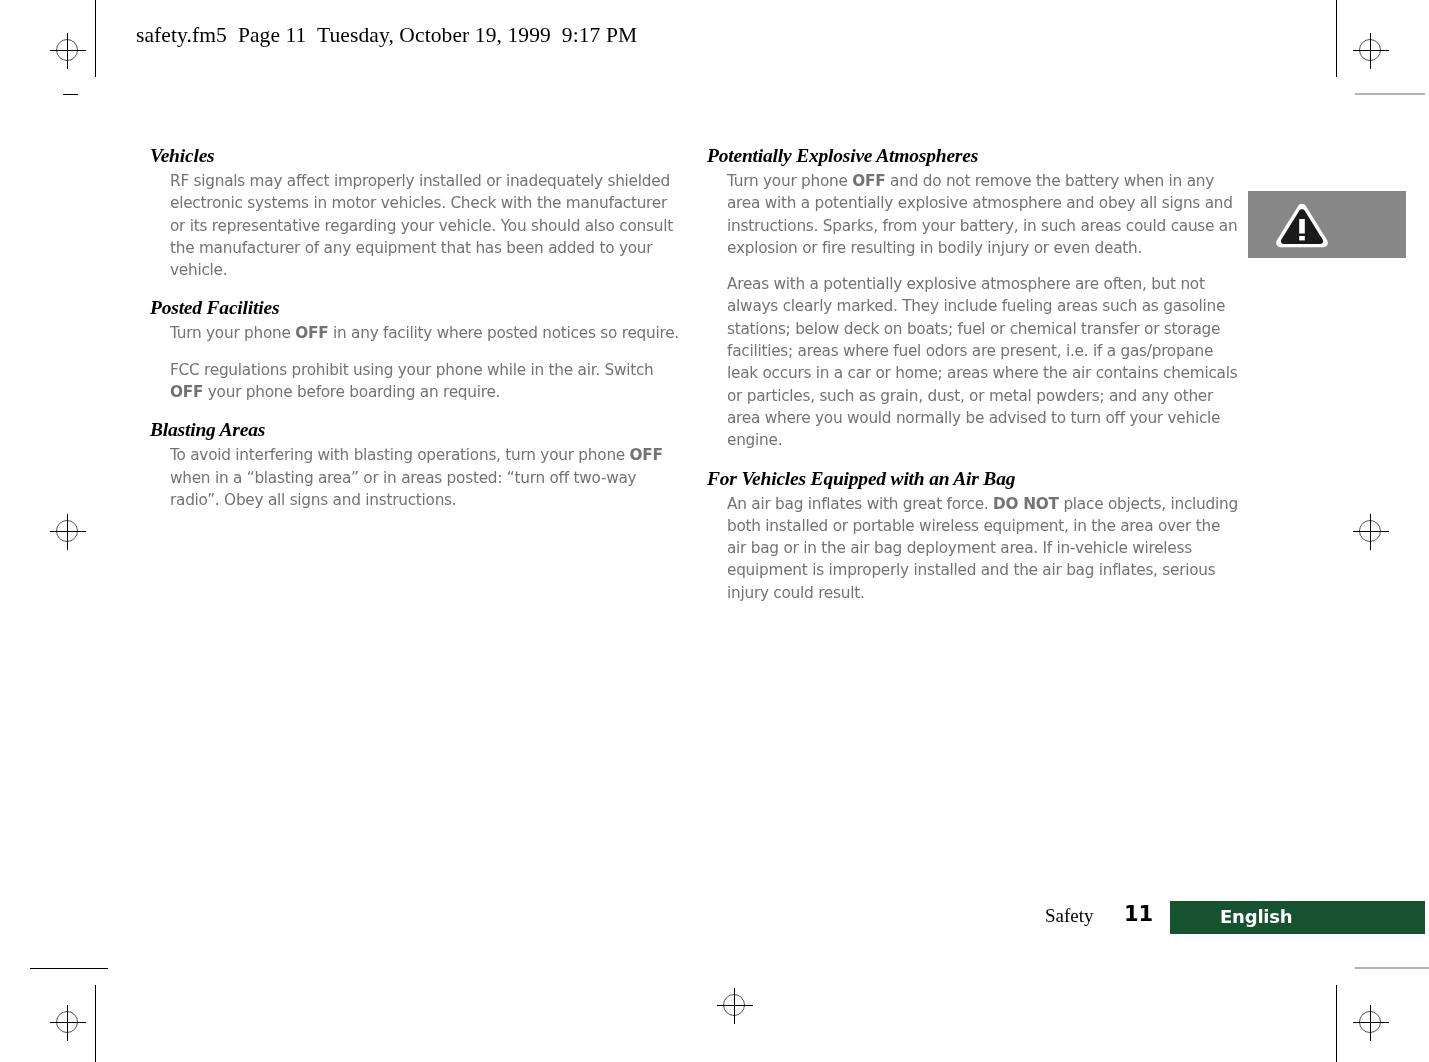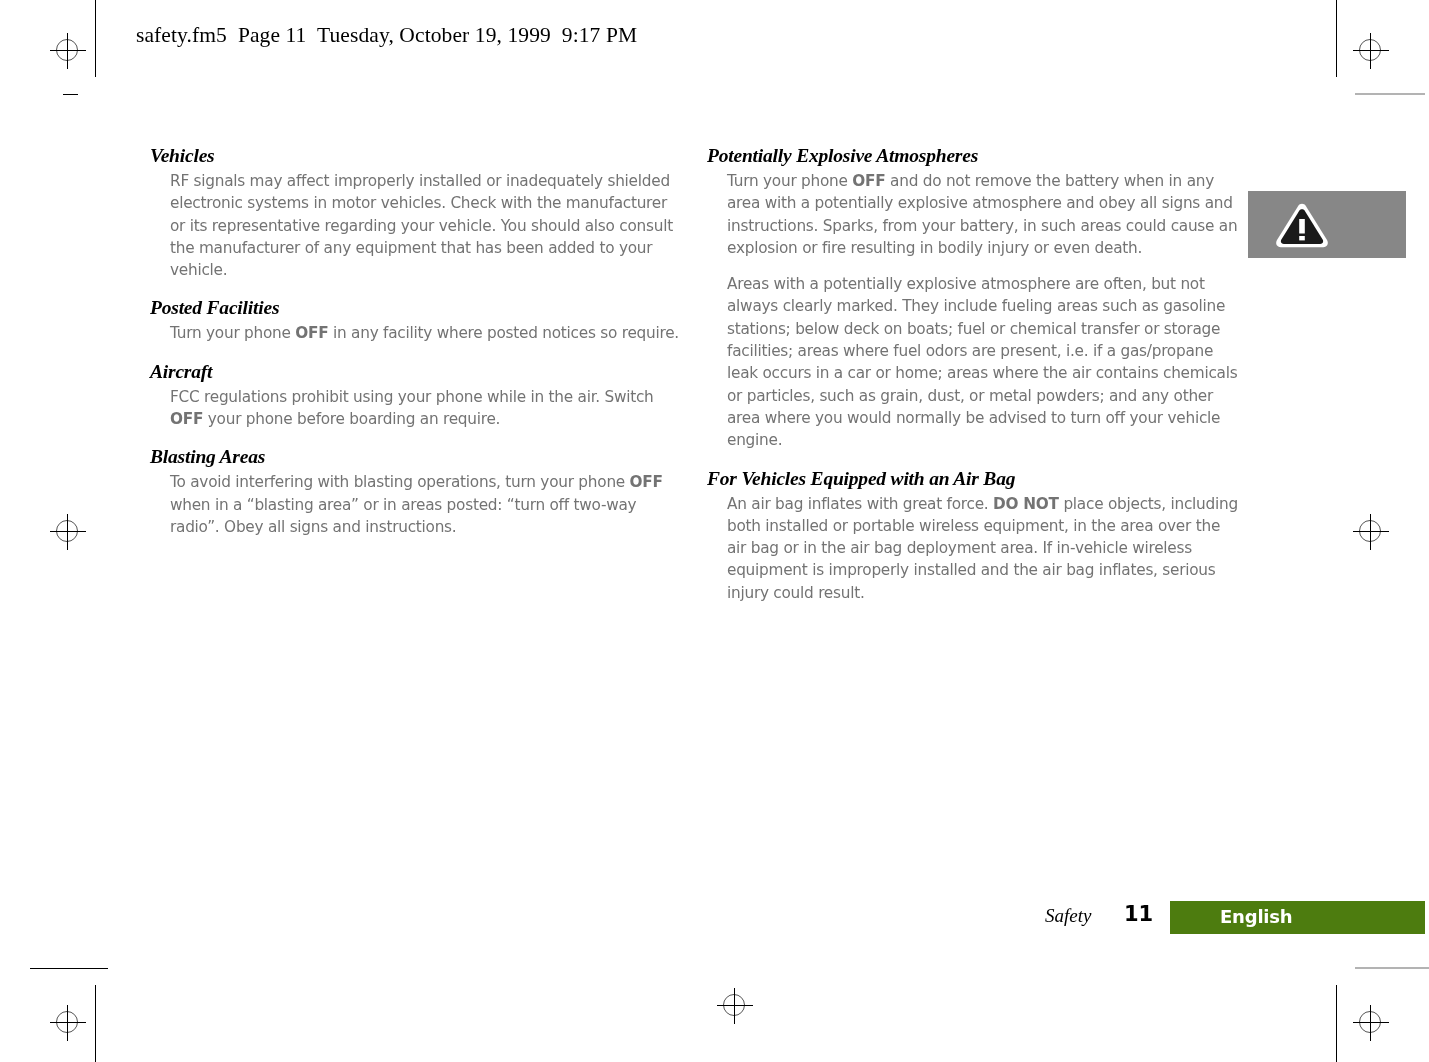--- a/index.html
+++ b/index.html
@@ -111,40 +111,39 @@
     left: 25px;
     top: 11px;
   }
 
   
   .footer-safety {
     position: absolute;
     left: 1045px;
     top: 905px;
     font-family: "Liberation Serif", serif;
-    font-style: italic;
     font-size: 19px;
     color: #000;
   }
   .footer-pageno {
     position: absolute;
     left: 1124px;
     top: 902px;
     font-family: "DejaVu Sans", sans-serif;
     font-weight: bold;
     font-size: 21px;
     color: #000;
   }
   .footer-bar {
     position: absolute;
     left: 1170px;
     top: 901px;
     width: 255px;
     height: 33px;
-    background: #4d7c0f;
+    background: #14532d;
   }
   .footer-bar span {
     position: absolute;
     left: 50px;
     top: 5px;
     font-family: "DejaVu Sans", sans-serif;
     font-weight: bold;
     font-size: 18px;
     color: #ffffff;
     letter-spacing: -0.2px;
@@ -210,21 +209,20 @@
 <div class="page">
 
   <div class="col col-left">
 
     <h2 class="section-head">Vehicles</h2>
     <p class="body-text"><span>RF signals may affect improperly installed or inadequately shielded electronic systems in motor vehicles. Check with the manufacturer or its representative regarding your vehicle. You should also consult the manufacturer of any equipment that has been added to your vehicle.</span></p>
 
     <h2 class="section-head">Posted Facilities</h2>
     <p class="body-text"><span>Turn your phone </span><b>OFF</b><span> in any facility where posted notices so require.</span></p>
 
-    <h2 class="section-head">Aircraft</h2>
     <p class="body-text"><span>FCC regulations prohibit using your phone while in the air. Switch </span><b>OFF</b><span> your phone before boarding an require.</span></p>
 
     <h2 class="section-head">Blasting Areas</h2>
     <p class="body-text"><span>To avoid interfering with blasting operations, turn your phone </span><b>OFF</b><span> when in a “blasting area” or in areas posted: “turn off two-way radio”. Obey all signs and instructions.</span></p>
   </div>
 
   <div class="col col-right">
 
     <h2 class="section-head">Potentially Explosive Atmospheres</h2>
     <p class="body-text tight"><span>Turn your phone </span><b>OFF</b><span> and do not remove the battery when in any area with a potentially explosive atmosphere and obey all signs and instructions. Sparks, from your battery, in such areas could cause an explosion or fire resulting in bodily injury or even death.</span></p>

